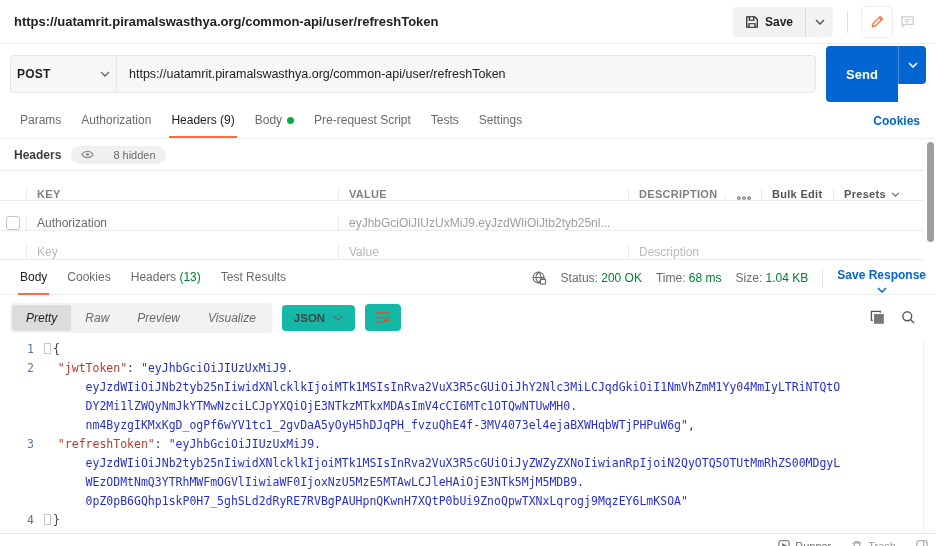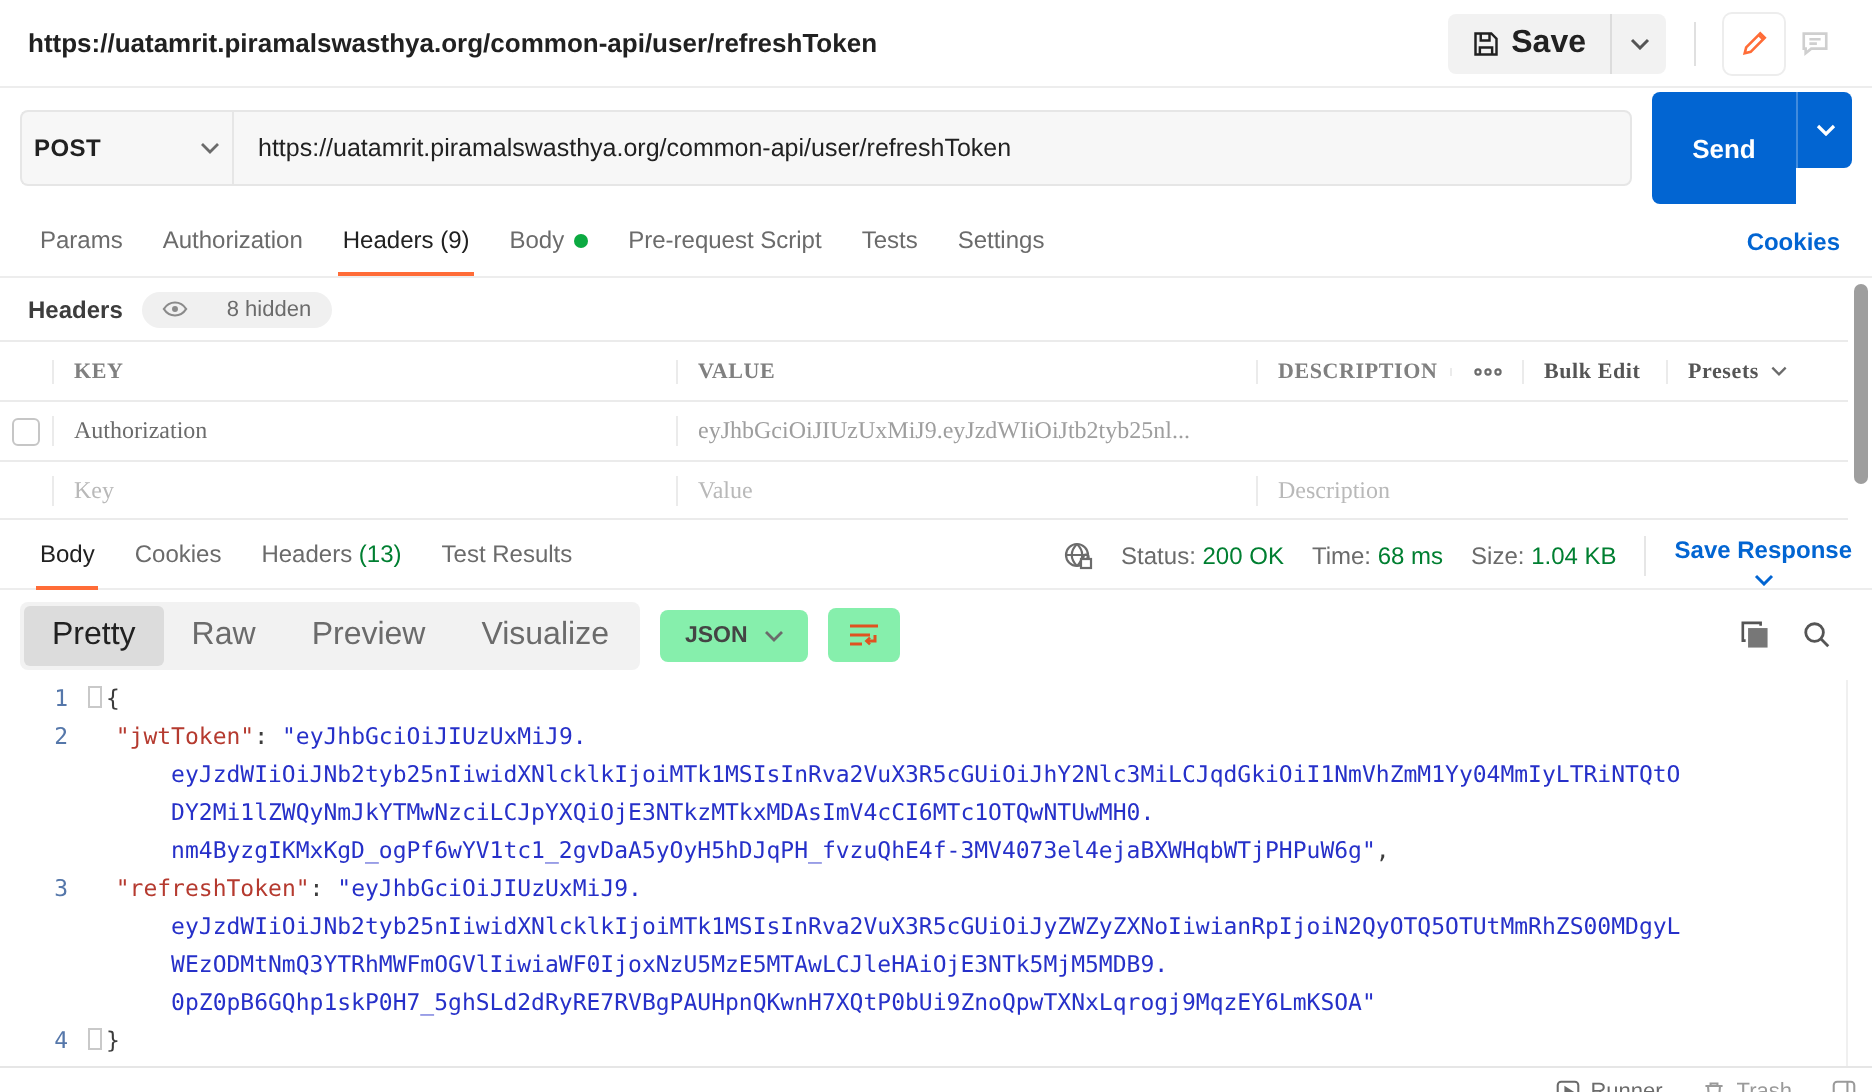--- a/index.html
+++ b/index.html
@@ -6,21 +6,21 @@
   html,body { width:936px; height:546px; overflow:hidden; background:#fff;
     font-family:"Liberation Sans","DejaVu Sans",sans-serif; }
   .page { position:relative; width:936px; height:546px; background:#fff; overflow:hidden; }
 
   
   .topbar { position:absolute; left:0; top:0; width:936px; height:44px;
     border-bottom:1px solid #ededed; display:flex; align-items:center; padding:0 14px; }
   .tab-title { font-size:13px; font-weight:700; color:#212121; flex:1; white-space:nowrap; overflow:hidden; }
   .save-group { display:flex; align-items:center; }
   .btn-save { display:flex; align-items:center; gap:6px; background:#f2f2f2; border:none;
-    height:30px; padding:0 12px; border-radius:4px 0 0 4px; font-size:16px; font-weight:700; color:#212121; cursor:pointer; }
+    height:30px; padding:0 12px; border-radius:4px 0 0 4px; font-size:12px; font-weight:700; color:#212121; cursor:pointer; }
   .btn-save-caret { background:#f2f2f2; border:none; border-left:1px solid #dcdcdc; height:30px; width:28px;
     border-radius:0 4px 4px 0; display:flex; align-items:center; justify-content:center; cursor:pointer; }
   .v-divider { width:1px; height:22px; background:#e0e0e0; margin:0 14px; }
   .icon-btn { width:30px; height:30px; border:none; background:transparent; border-radius:4px;
     display:flex; align-items:center; justify-content:center; cursor:pointer; }
   .icon-btn.boxed { background:#fff; box-shadow:0 0 0 1px #ededed; }
 
   
   .reqbar { position:absolute; left:0; top:44px; width:936px; height:60px; display:flex;
     align-items:center; padding:0 10px; }
@@ -45,21 +45,21 @@
   .cookies-link { margin-left:auto; font-size:12px; font-weight:700; color:#0265d2; cursor:pointer; padding-right:6px; }
 
   
   .subhead { position:absolute; left:0; top:139px; width:936px; height:31px; display:flex; align-items:center; padding:0 14px; }
   .subhead-title { font-size:12px; font-weight:700; color:#3d3d3d; margin-right:10px; }
   .hidden-pill { display:flex; align-items:center; gap:19px; background:#f0f0f0; border-radius:10px;
     padding:3px 10px; font-size:11px; color:#6b6b6b; cursor:pointer; }
 
   
   .htable { position:absolute; left:0; top:170px; width:924px; }
-  .trow { display:flex; border-top:1px solid #ebebeb; height:30px; align-items:center;font-family:Liberation Serif, serif; }
+  .trow { display:flex; border-top:1px solid #ebebeb; height:30px; align-items:flex-end; }
   .trow:last-child { border-bottom:1px solid #ebebeb; }
   .tc { border-left:1px solid #ebebeb; display:flex; align-items:center; padding:0 10px; font-size:12px; overflow:hidden; white-space:nowrap; }
   .tc.first { border-left:none; }
   .c-check { width:26px; justify-content:center; padding:0; }
   .c-key { width:312px; }
   .c-val { width:290px; }
   .c-desc { flex:1; }
   .th .tc { font-size:11px; font-weight:700; color:#808080; letter-spacing:.3px; }
   .th .c-desc { flex:0 0 97px; }
   .th .c-more { width:36px; justify-content:center; color:#6b6b6b; }
@@ -75,23 +75,23 @@
     display:flex; align-items:center; padding:0 10px; }
   .stat-cluster { margin-left:auto; display:flex; align-items:center; gap:14px; }
   .stat-item { font-size:12px; color:#6b6b6b; white-space:nowrap; }
   .stat-item b { font-weight:400; color:#007f31; }
   .save-response { display:flex; align-items:center; gap:5px; font-size:12px; font-weight:700; color:#0265d2;
     cursor:pointer; border-left:1px solid #e6e6e6; padding-left:14px; height:20px;flex-direction:column; }
 
   
   .viewbar { position:absolute; left:0; top:295px; width:936px; height:45px; display:flex; align-items:center; padding:0 10px; }
   .seg { display:flex; background:#f2f2f2; border-radius:4px; padding:2px; }
-  .seg-item { font-size:16px; color:#6b6b6b; padding:6px 14px; border-radius:3px; cursor:pointer; white-space:nowrap; }
+  .seg-item { font-size:12px; color:#6b6b6b; padding:6px 14px; border-radius:3px; cursor:pointer; white-space:nowrap;font-style:italic; }
   .seg-item.active { background:#dcdcdc; color:#212121; }
-  .pill-btn { display:flex; align-items:center; gap:8px; background:#86efac; border-radius:4px; padding:7px 12px;
+  .pill-btn { display:flex; align-items:center; gap:8px; background:#14b8a6; border-radius:4px; padding:7px 12px;
     margin-left:10px; font-size:11.5px; font-weight:700; color:#444; cursor:pointer; }
   .view-icons { margin-left:auto; display:flex; align-items:center; gap:16px; padding-right:10px; }
 
   
   .code { position:absolute; left:0; top:340px; width:922px; height:193px;
     font-family:"DejaVu Sans Mono","Liberation Mono",monospace; font-size:11.5px; line-height:19px; }
   .cline { display:flex; }
   .gut { width:44px; text-align:right; padding-right:10px; color:#5577aa; flex:none; user-select:none; }
   .ctext { white-space:pre; }
   .tok-key { color:#b53a2f; }

